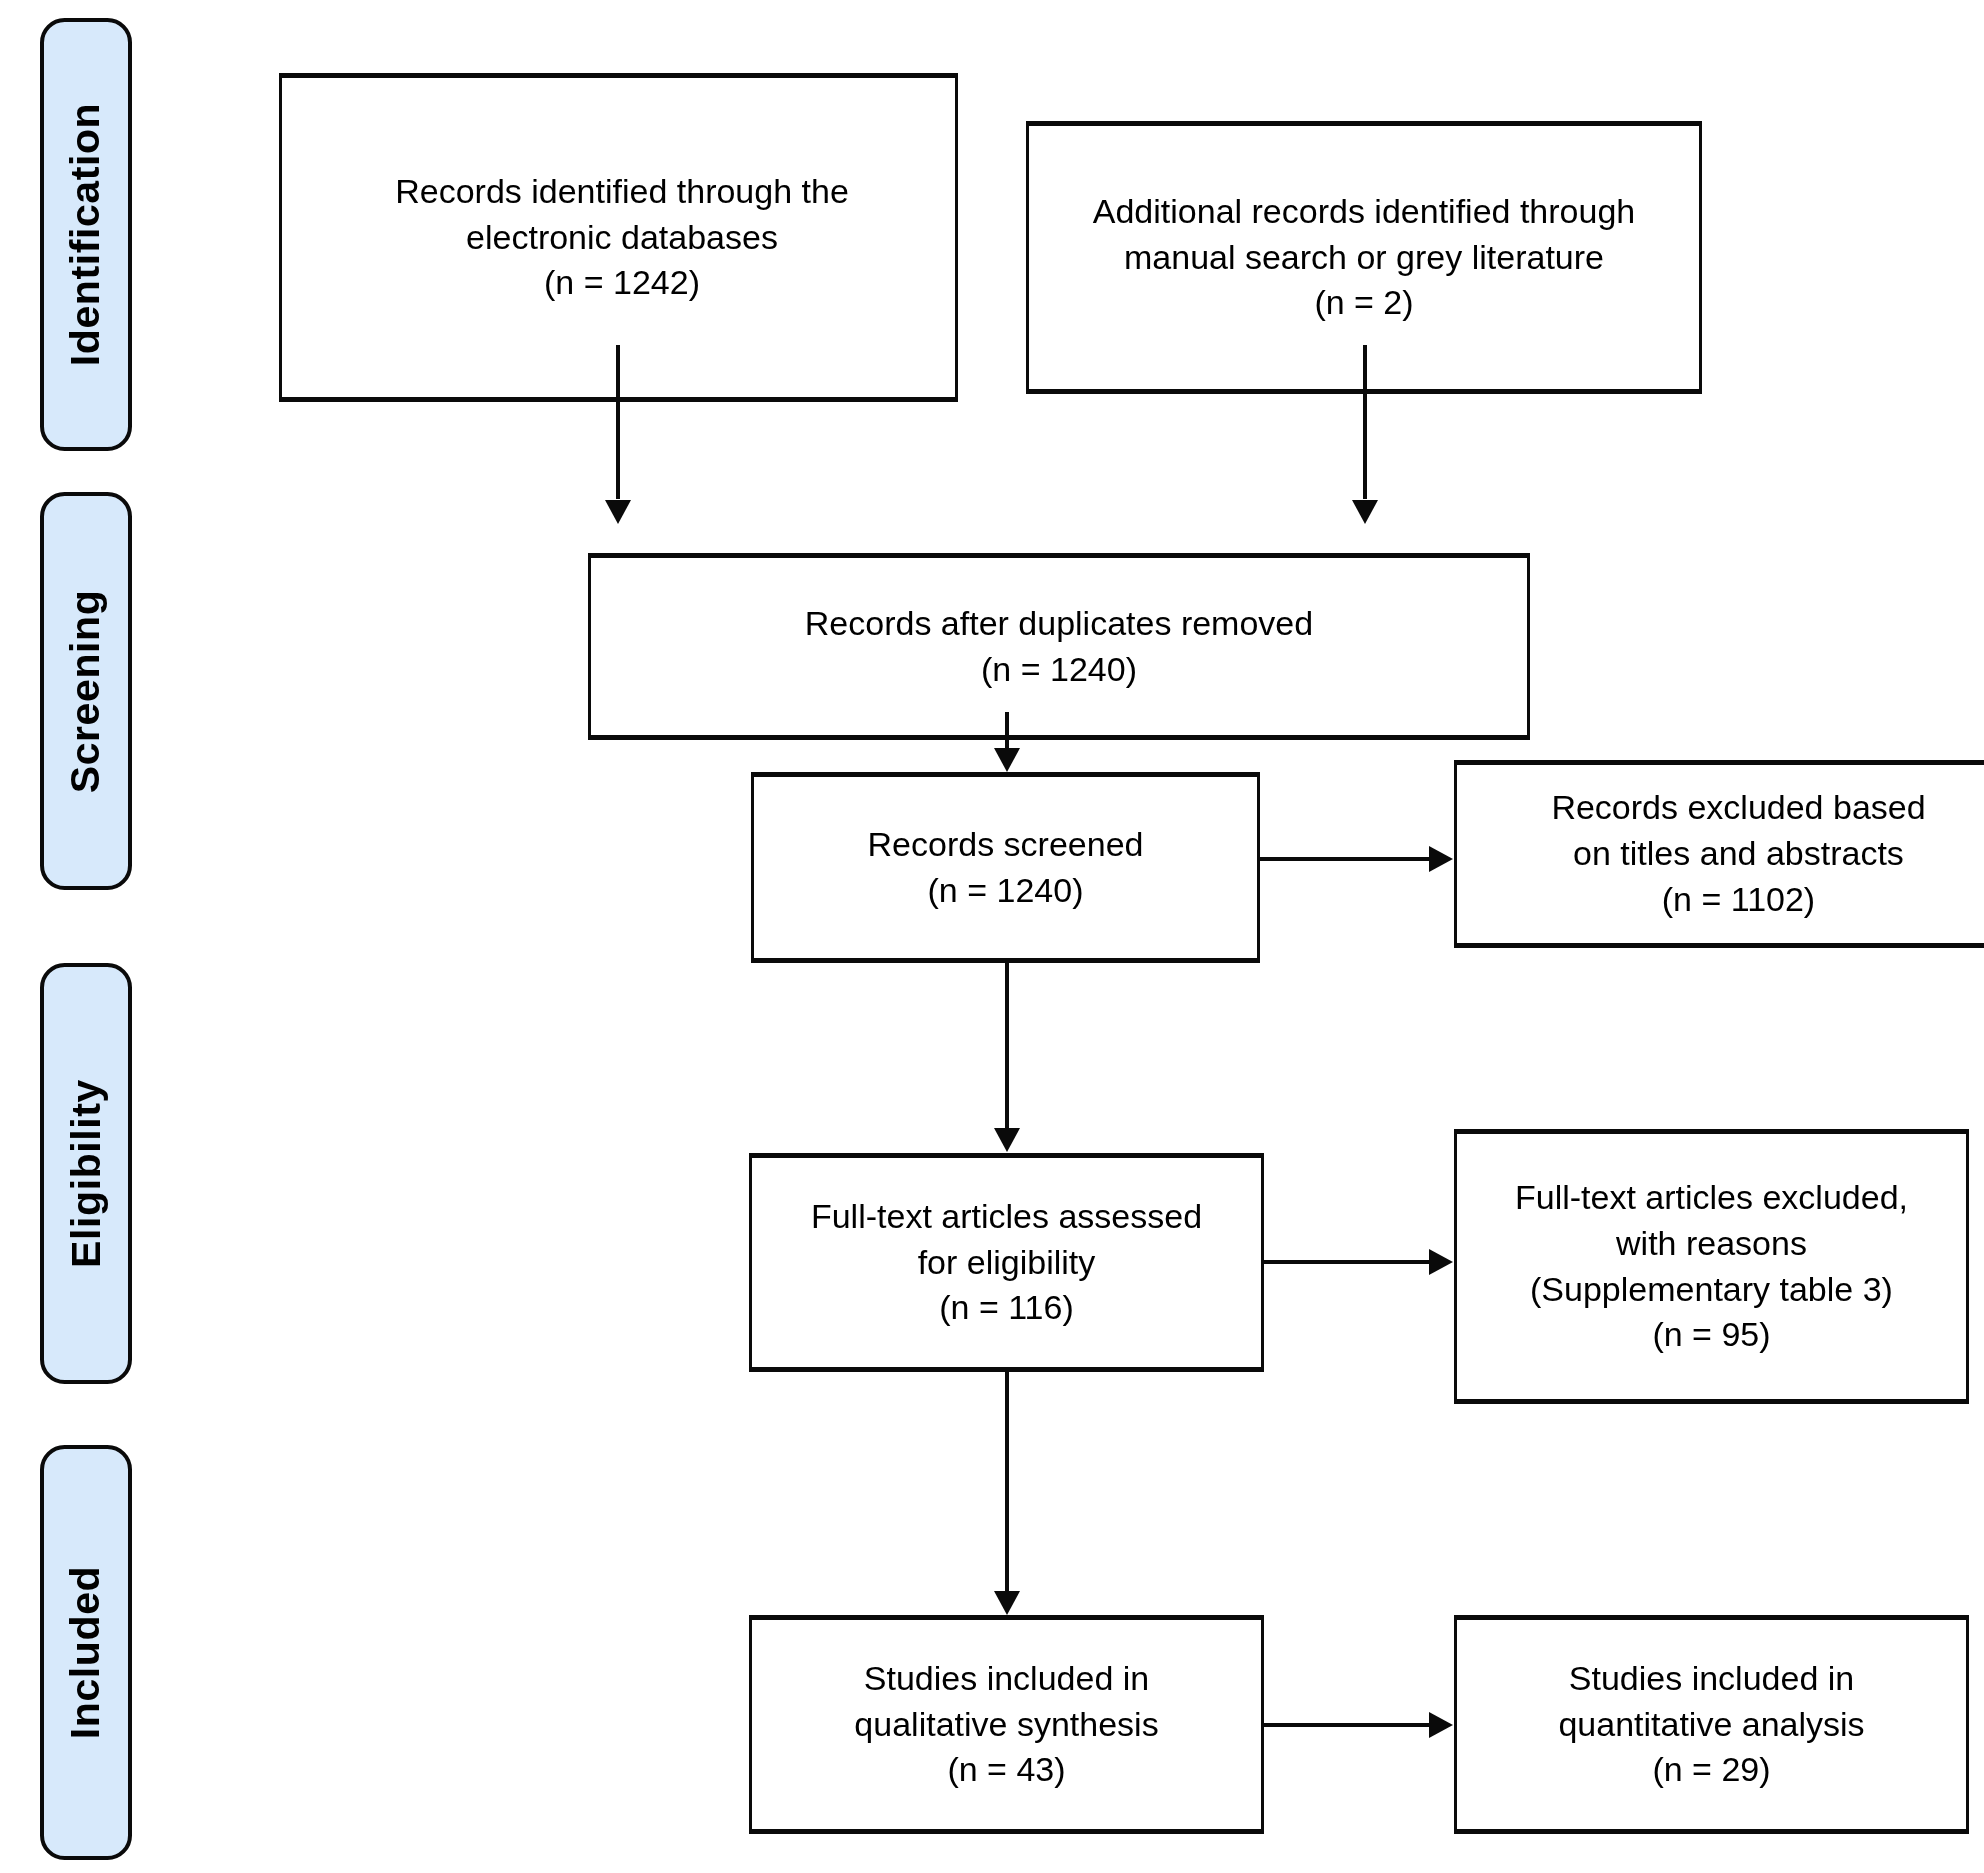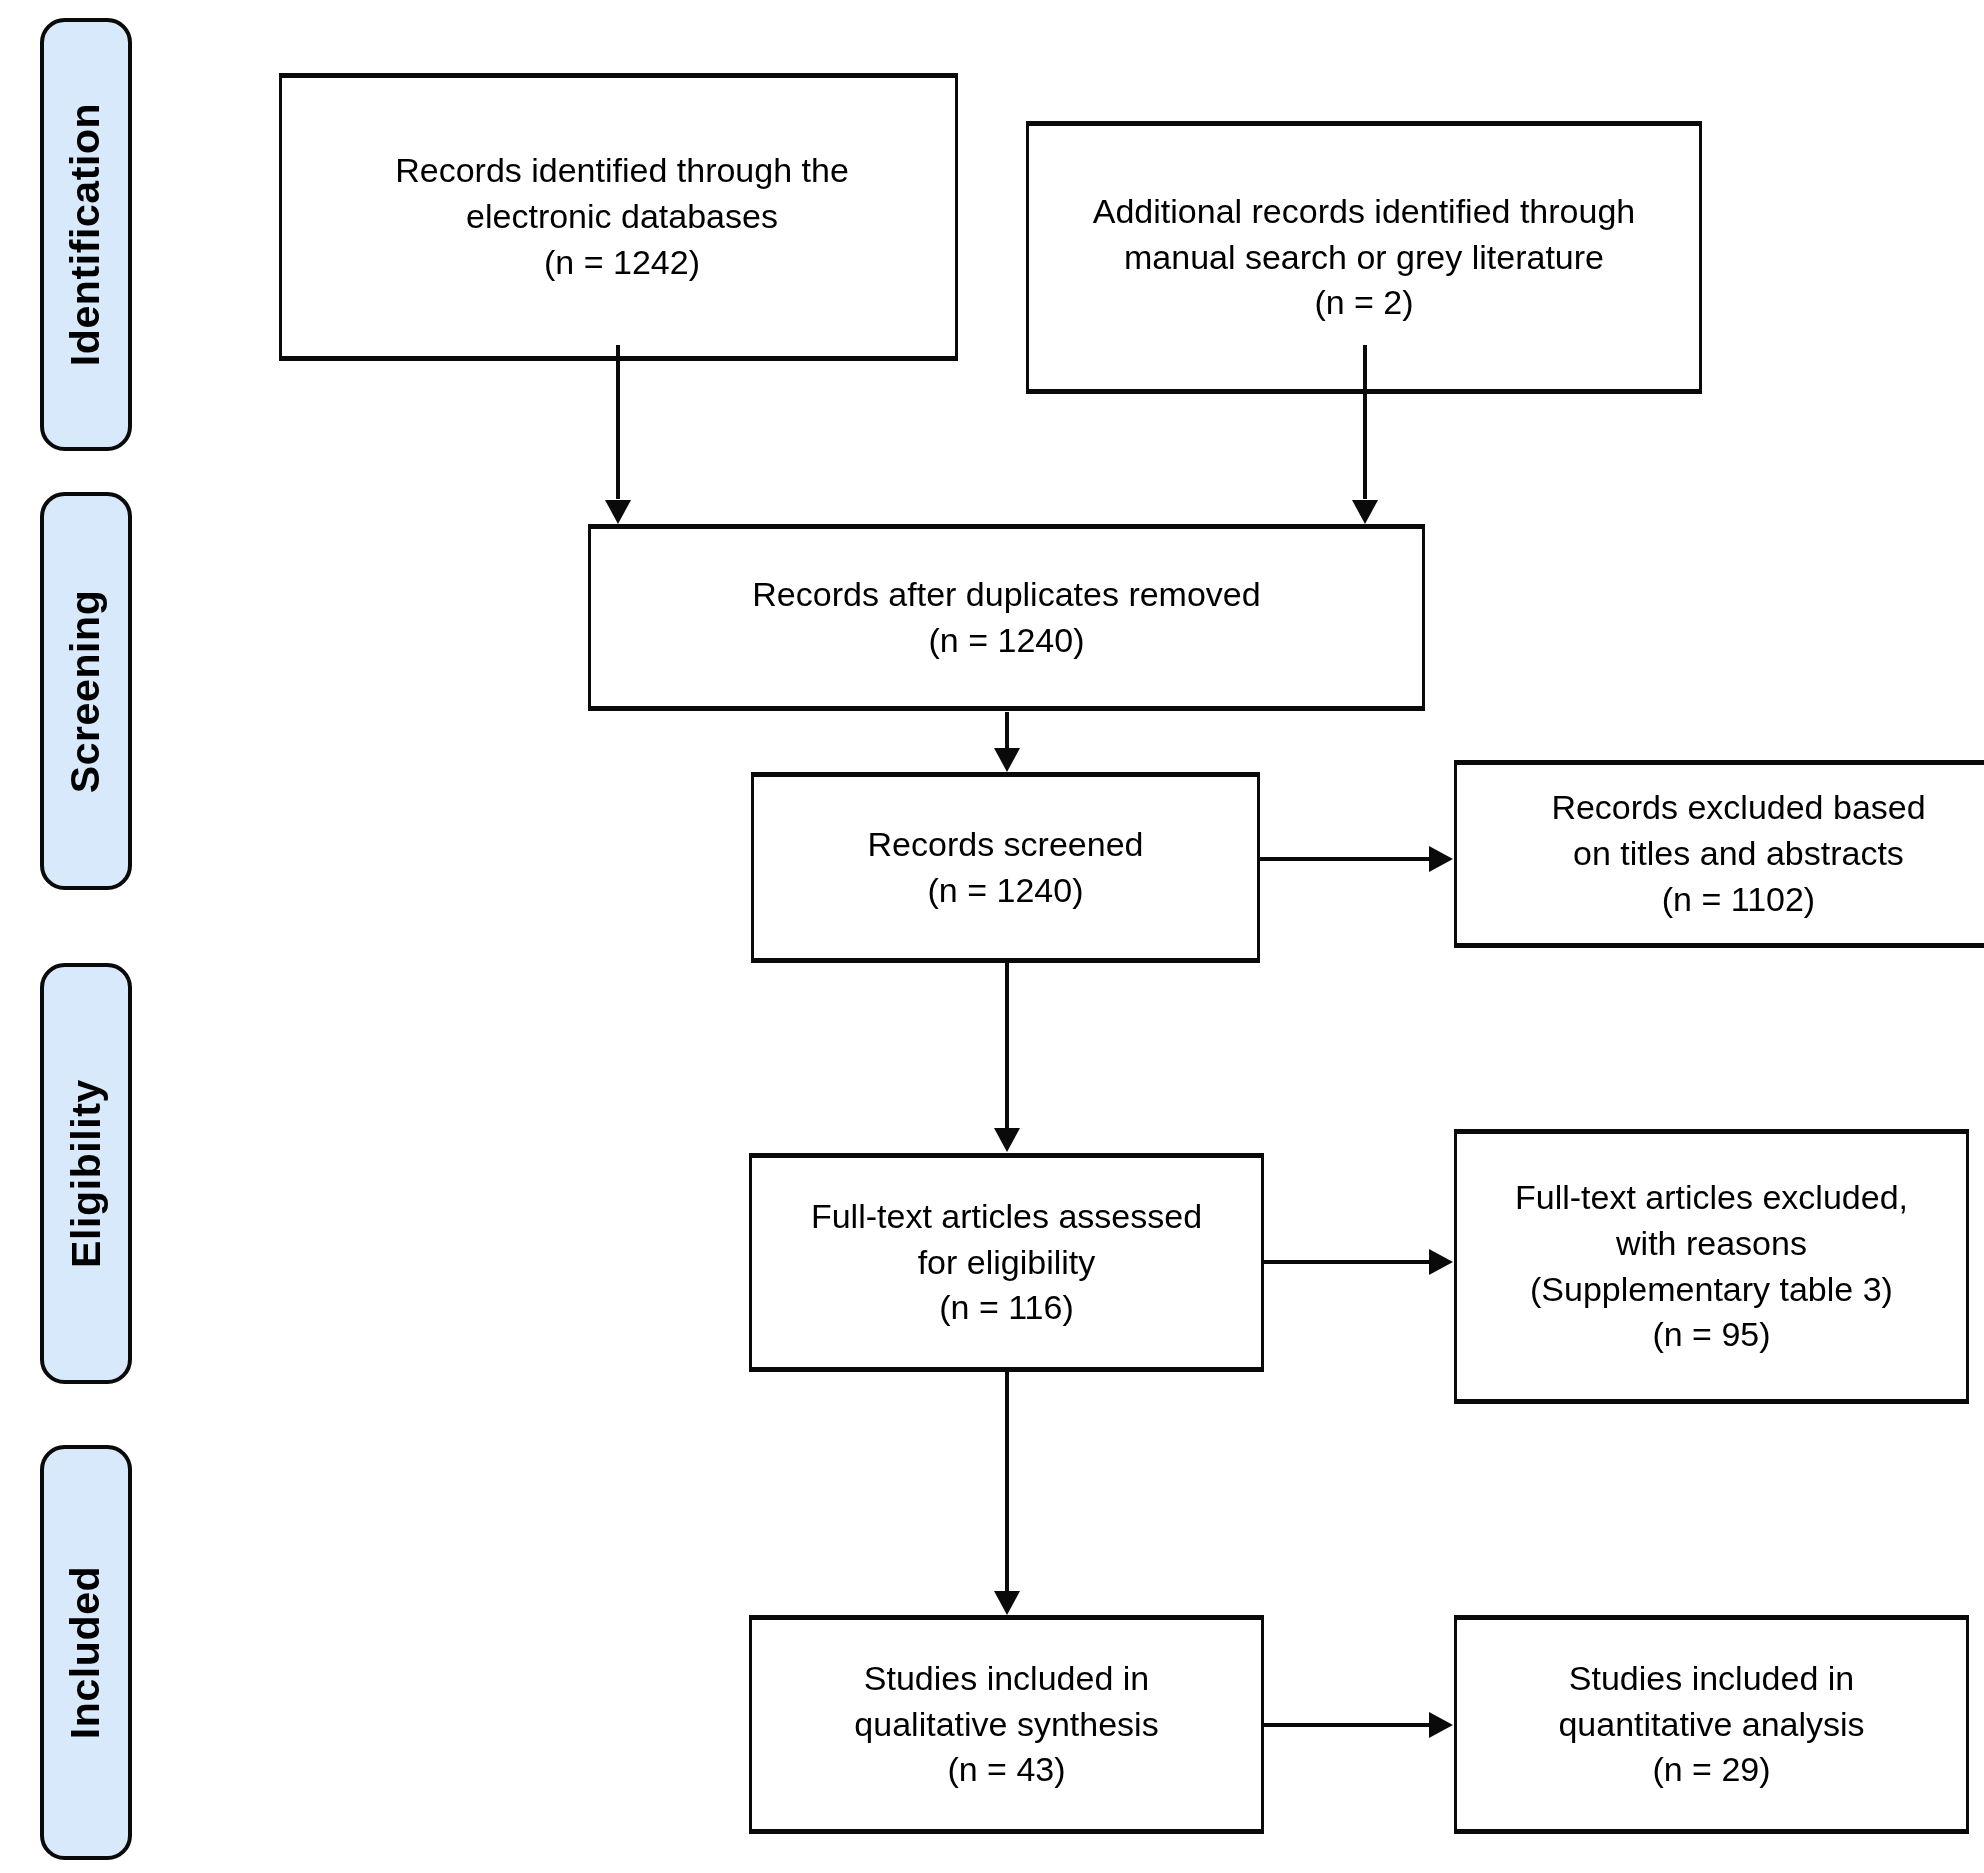--- a/index.html
+++ b/index.html
@@ -51,23 +51,23 @@
     align-items: center;
     justify-content: center;
     text-align: center;
   }
   .node-text {
     font-size: 34px;
     line-height: 1.35;
     white-space: pre-line;
     padding: 0 11.7px;
   }
-  #node-records-identified { left: 279px;  top: 73px;  width: 679px; height: 288px; padding-left: 7px; }
+  #node-records-identified { left: 279px;  top: 73px;  width: 679px; height: 329px; padding-left: 7px; }
   #node-additional-records { left: 1026px; top: 73px;  width: 676px; height: 273px; margin-top: 48px; }
-  #node-after-duplicates   { left: 588px; top: 524px;  width: 837px; height: 187px; }
+  #node-after-duplicates   { left: 588px; top: 553px;  width: 942px; height: 187px; }
   #node-records-screened   { left: 751px; top: 772px; width: 509px;  height: 191px; }
   #node-records-excluded   { left: 1454px; top: 760px; width: 569px;  height: 188px; }
   #node-fulltext-assessed  { left: 749px; top: 1153px; width: 515px;  height: 219px; }
   #node-fulltext-excluded  { left: 1454px; top: 1129px; width: 515px;  height: 275px; }
   #node-qualitative        { left: 749px; top: 1615px; width: 515px;  height: 219px; }
   #node-quantitative       { left: 1454px; top: 1615px; width: 515px;  height: 219px; }
 
   
   .vline, .hline { position: absolute; background: #0a0a0a; }
   .vline { width: 3.5px; }

